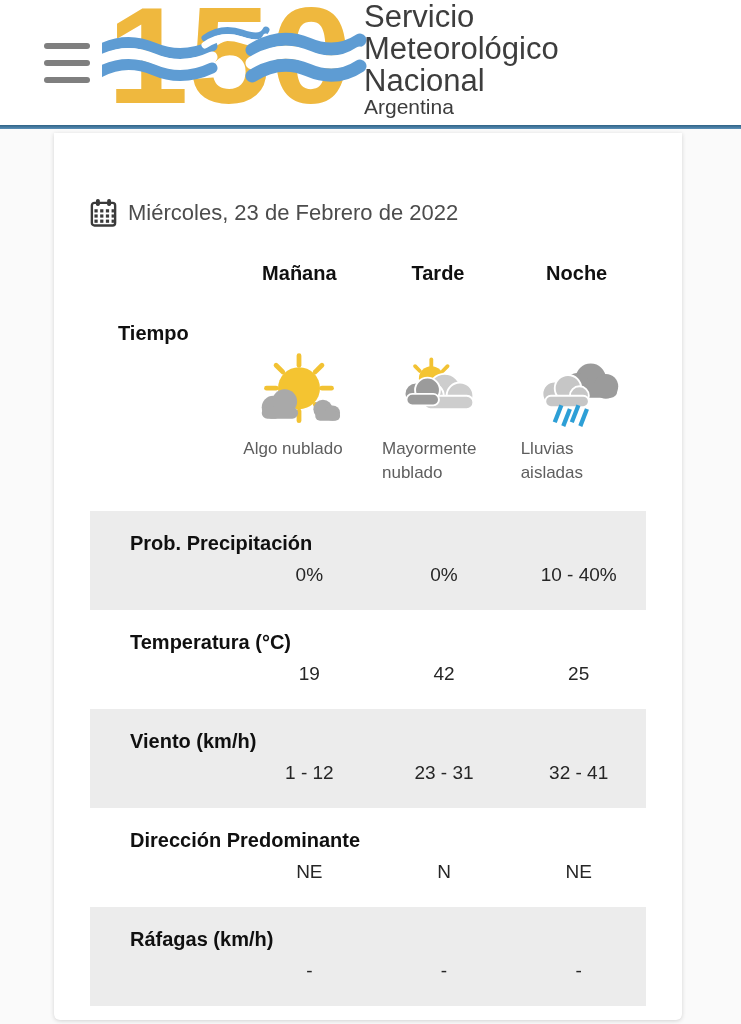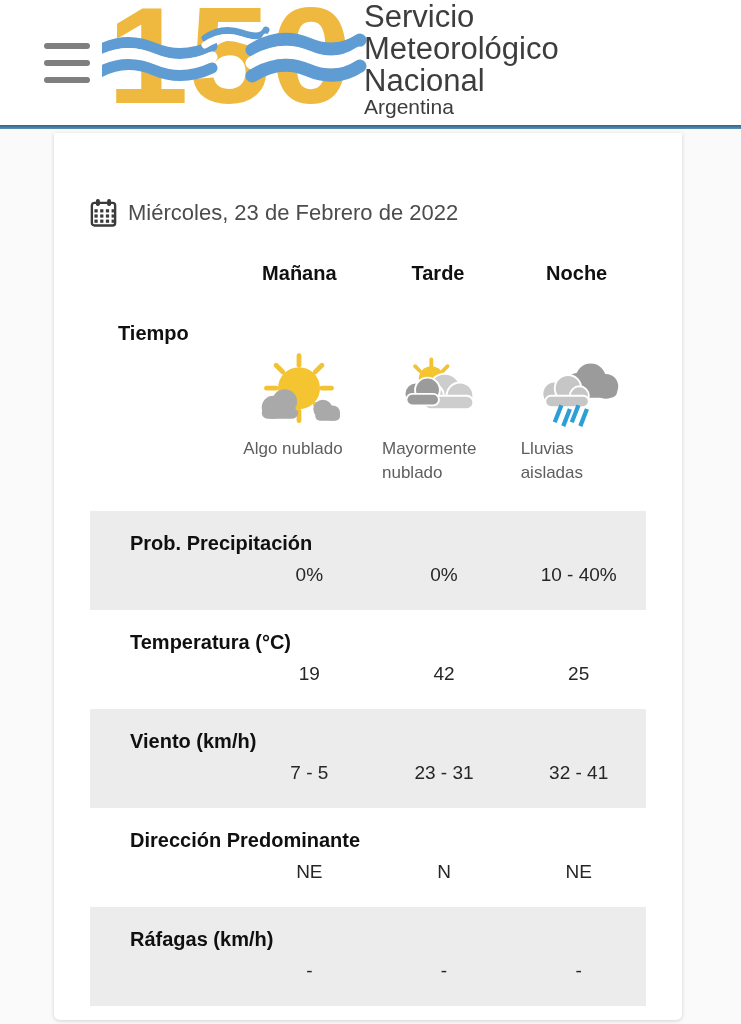--- a/index.html
+++ b/index.html
@@ -268,21 +268,21 @@
       <div class="value-cell">19</div>
       <div class="value-cell">42</div>
       <div class="value-cell">25</div>
     </div>
   </section>
 
   <section class="data-row shaded">
     <div class="row-label-cell">Viento (km/h)</div>
     <div class="grid-4 row-values">
       <div></div>
-      <div class="value-cell">7 - 5</div>
+      <div class="value-cell">1 - 12</div>
       <div class="value-cell">23 - 31</div>
       <div class="value-cell">32 - 41</div>
     </div>
   </section>
 
   <section class="data-row">
     <div class="row-label-cell">Dirección Predominante</div>
     <div class="grid-4 row-values">
       <div></div>
       <div class="value-cell">NE</div>

